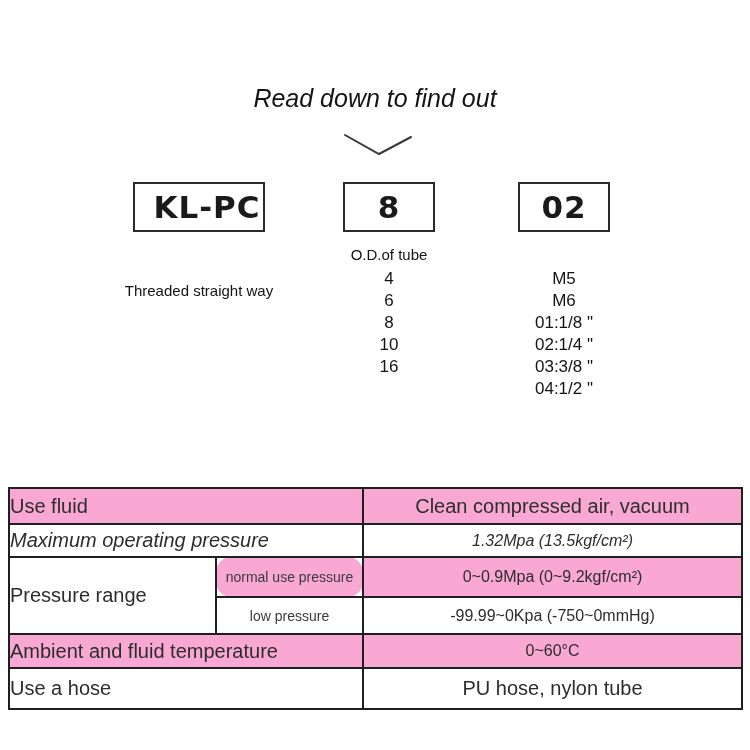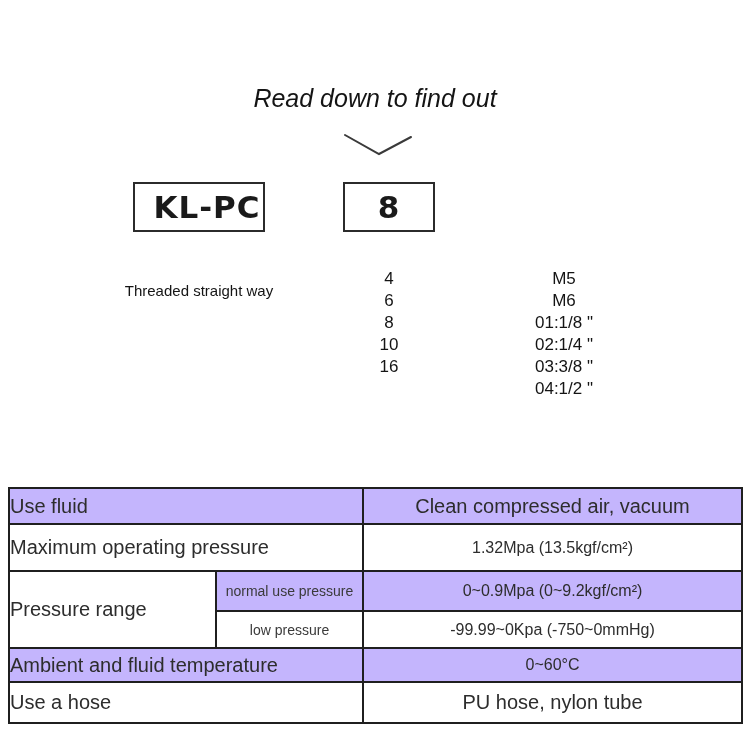--- a/index.html
+++ b/index.html
@@ -92,51 +92,53 @@
     border-collapse: collapse;
     table-layout: fixed;
     color: #2d2d2d;
   }
   table.spec td {
     border: 2px solid #1f1f1f;
     padding: 0;
     vertical-align: middle;
     box-sizing: border-box;
   }
-  .beige { background: #c4b5fd; }
+  .beige { background: #f9a8d4; }
   .white { background: #ffffff; }
   .lbl     { font-size: 20px; padding-left: 11px; }
-  .sub-lbl { font-size: 14px; text-align: center; color: #3a3a3a; }
+  .sub-lbl { font-size: 14px; text-align: center; color: #3a3a3a; border-radius: 15px; }
   .val     { text-align: center; }
   .val-lg  { font-size: 20px; }
   .val-md  { font-size: 16px; }
   tr.h36 { height: 36px; }
-  tr.h33 { height: 47px; }
+  tr.h33 { height: 33px; font-style: italic; }
   tr.h40 { height: 40px; }
   tr.h37 { height: 37px; }
   tr.h34 { height: 34px; padding-left: 28px; }
   tr.h41 { height: 41px; }
 </style>
 </head>
 <body>
 
 <div class="page">
 
   <div class="subtitle">Read down to find out</div>
 
   <div class="chevron">
     <svg width="72" height="26" viewBox="0 0 72 26">
       <polyline points="3,3 37,22 69,5" fill="none" stroke="#3a3a3a" stroke-width="2" stroke-linecap="round"></polyline>
     </svg>
   </div>
 
   <div class="code-box b1">KL-PC</div>
   <div class="code-box b2">8</div>
+  <div class="code-box b3">02</div>
 
   <div class="box-caption c1">Threaded straight way</div>
+  <div class="box-caption c2">O.D.of tube</div>
 
   <div class="option-list tube">
     <div>4</div>
     <div>6</div>
     <div>8</div>
     <div>10</div>
     <div>16</div>
   </div>
 
   <div class="option-list thread">

